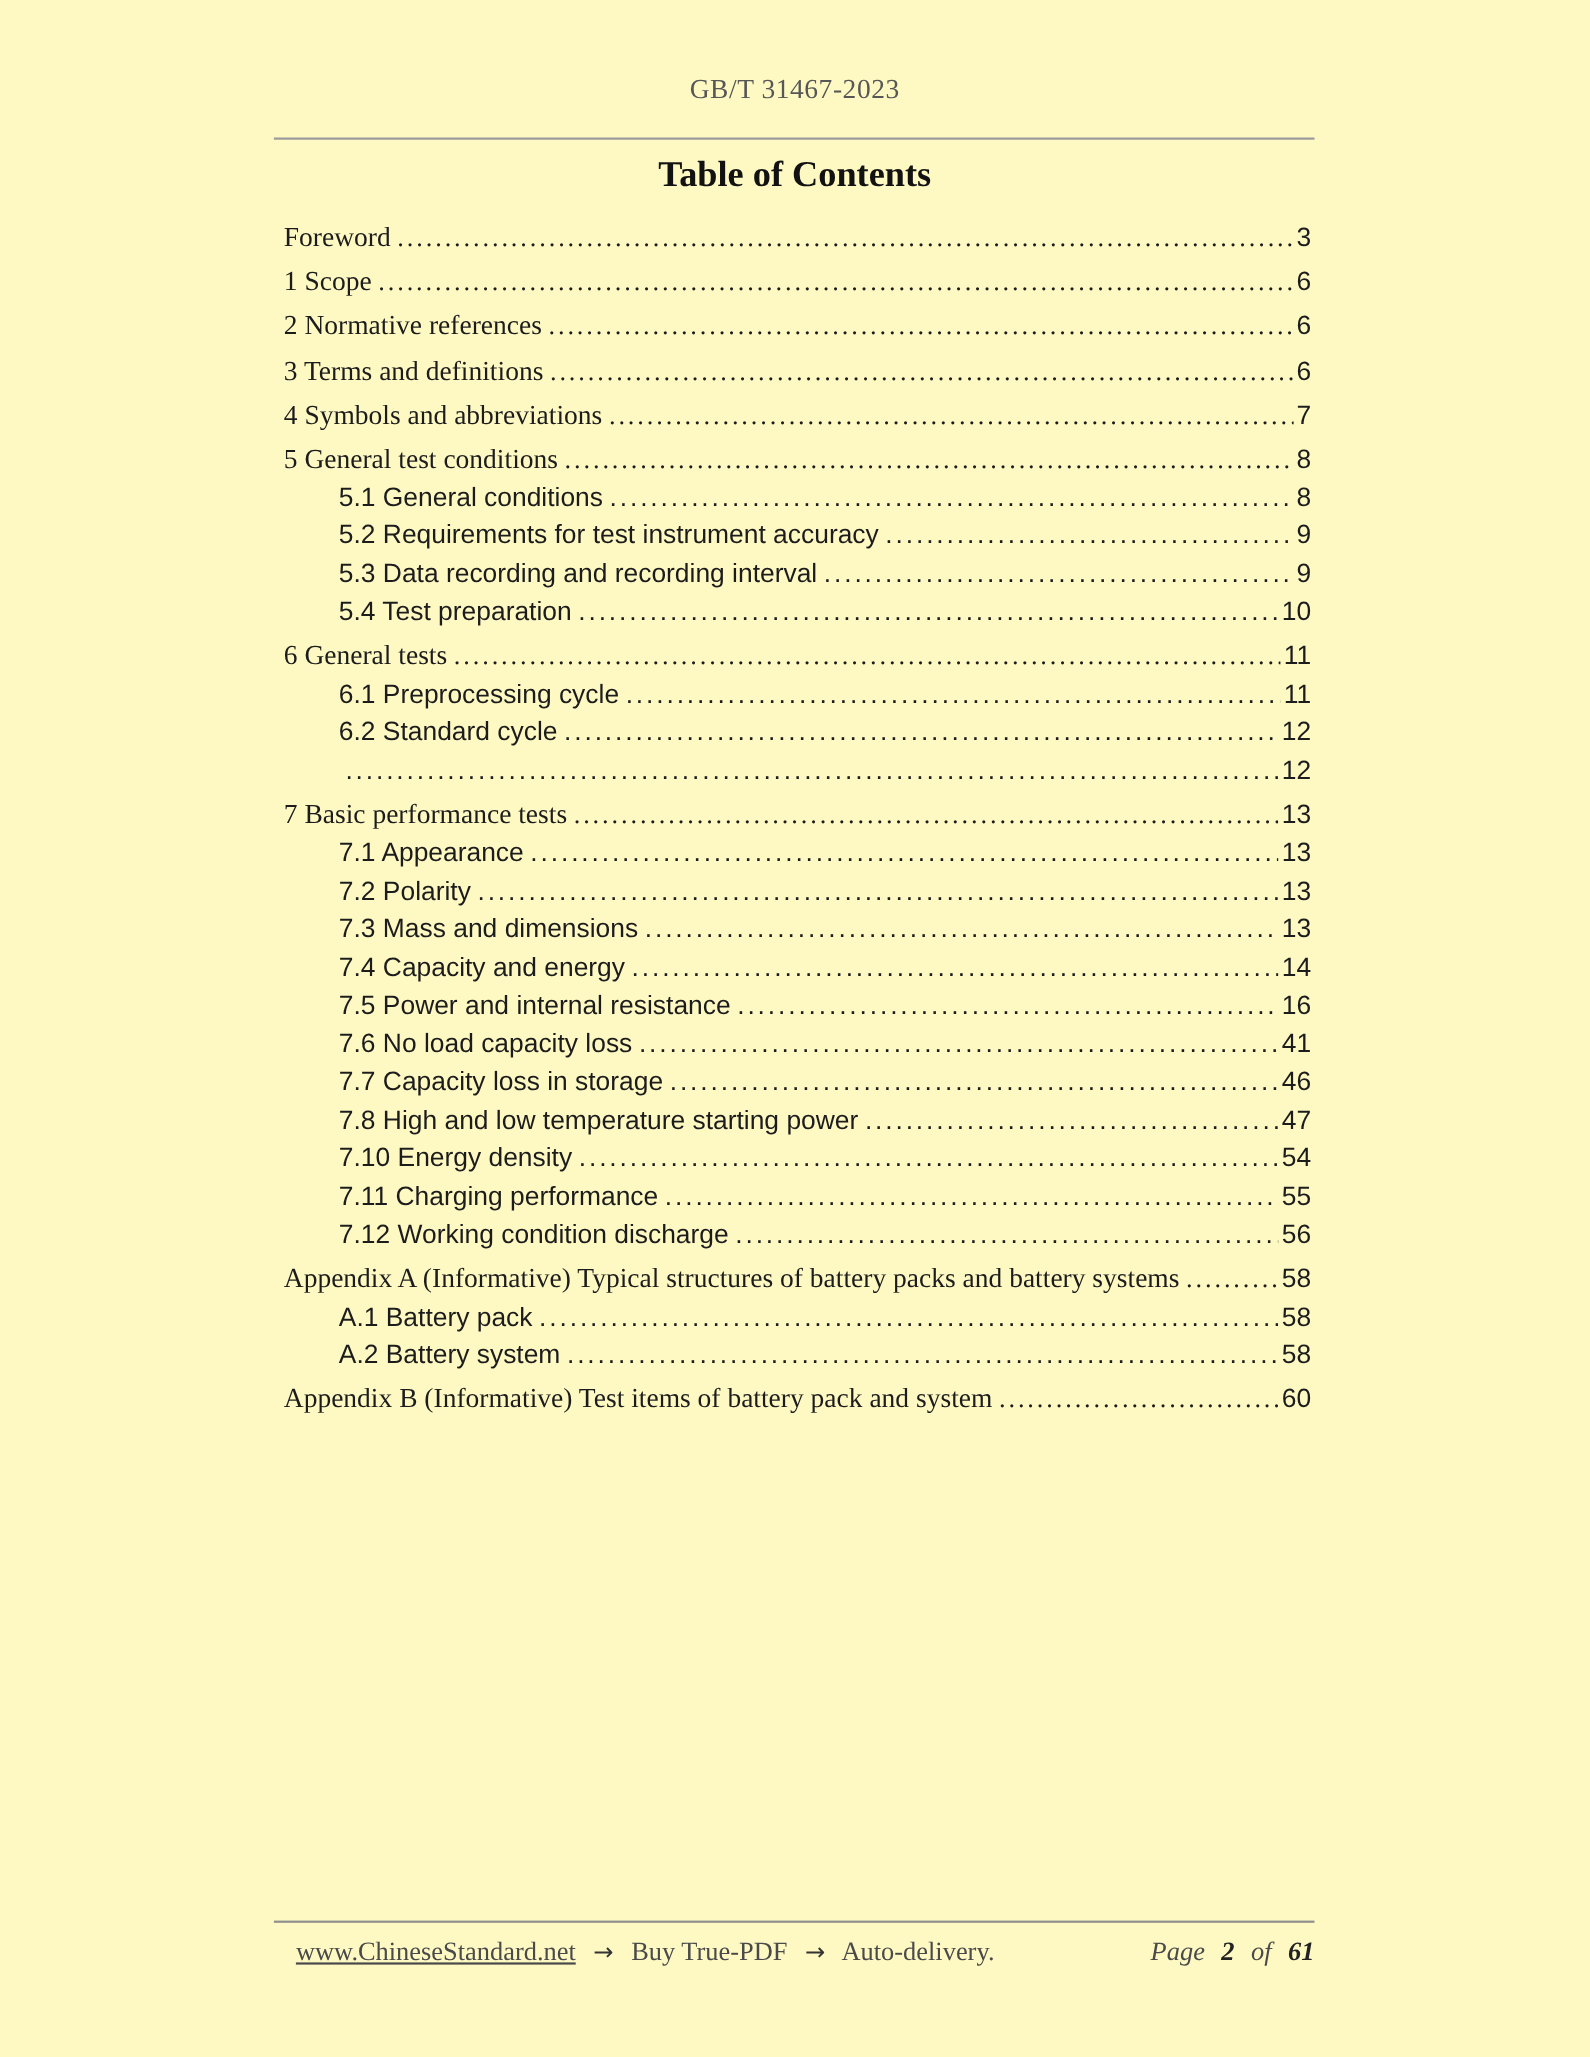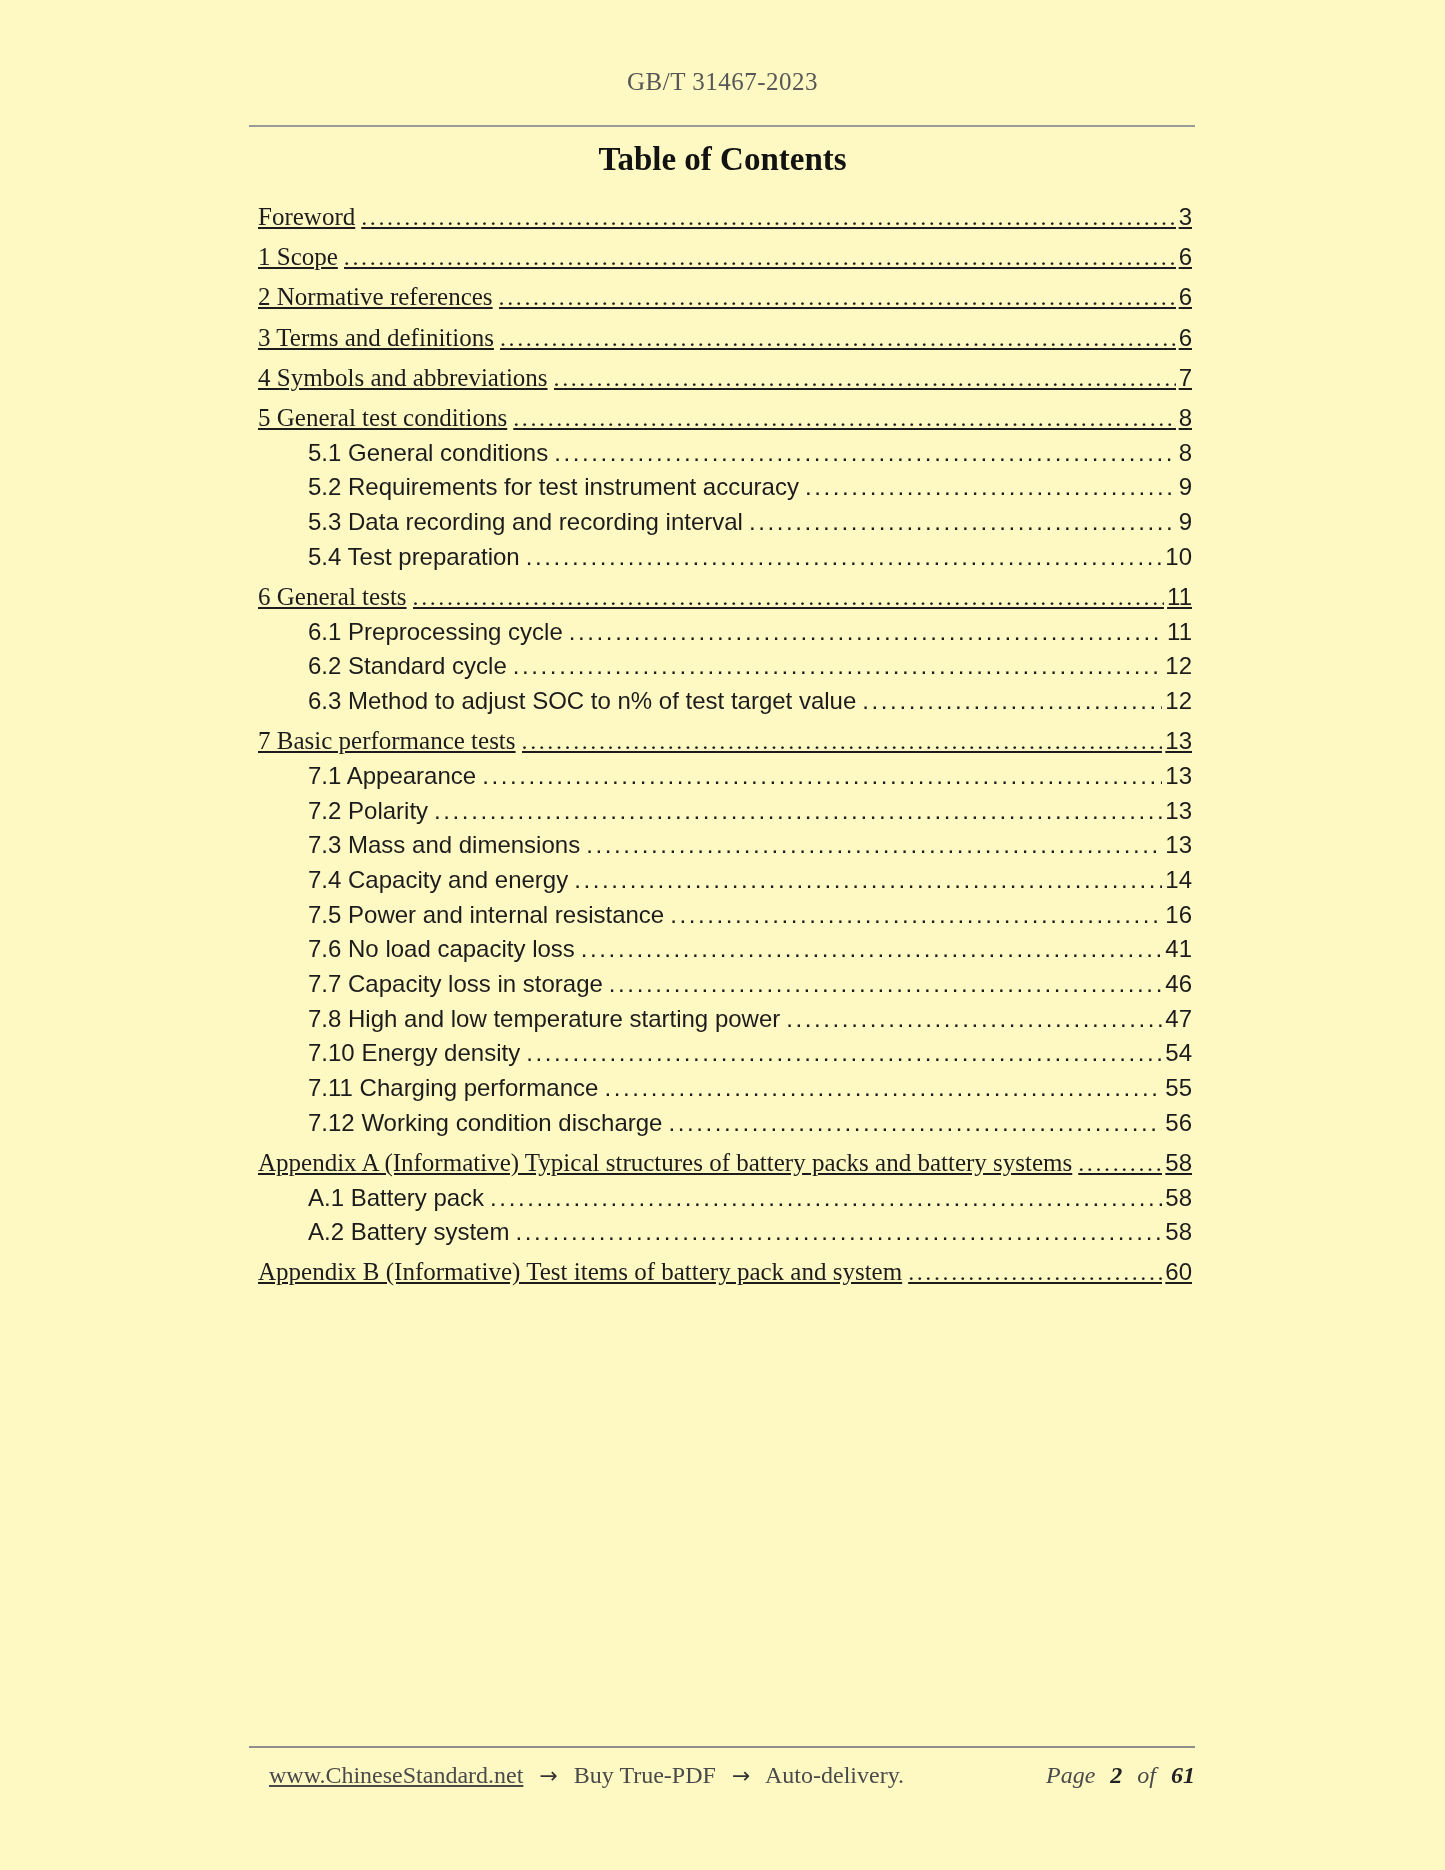--- a/index.html
+++ b/index.html
@@ -40,21 +40,20 @@
   }
   .toc-row {
     display: flex;
     align-items: baseline;
     height: 34.7px;
   }
   .toc-row.lvl0 {
     margin-top: 5.5px;
     font-family: "Liberation Serif", serif;
     font-size: 25px;
-    text-decoration: underline;
   }
   .toc-row.lvl0:first-child { margin-top: 0; }
   .toc-row.lvl1 {
     padding-left: 50px;
     font-family: "Liberation Sans", sans-serif;
     font-size: 24px;
   }
   .toc-label { white-space: nowrap; }
   .leader {
     flex: 1;
@@ -182,21 +181,20 @@
       <span class="pagenum">11</span>
     </div>
 
     <div class="toc-row lvl1">
       <span class="toc-label">6.2 Standard cycle</span>
       <span class="leader"></span>
       <span class="pagenum">12</span>
     </div>
 
     <div class="toc-row lvl1">
-      <span class="toc-label">6.3 Method to adjust SOC to n% of test target value</span>
       <span class="leader"></span>
       <span class="pagenum">12</span>
     </div>
 
     <div class="toc-row lvl0">
       <span class="toc-label">7 Basic performance tests</span>
       <span class="leader"></span>
       <span class="pagenum">13</span>
     </div>
 

